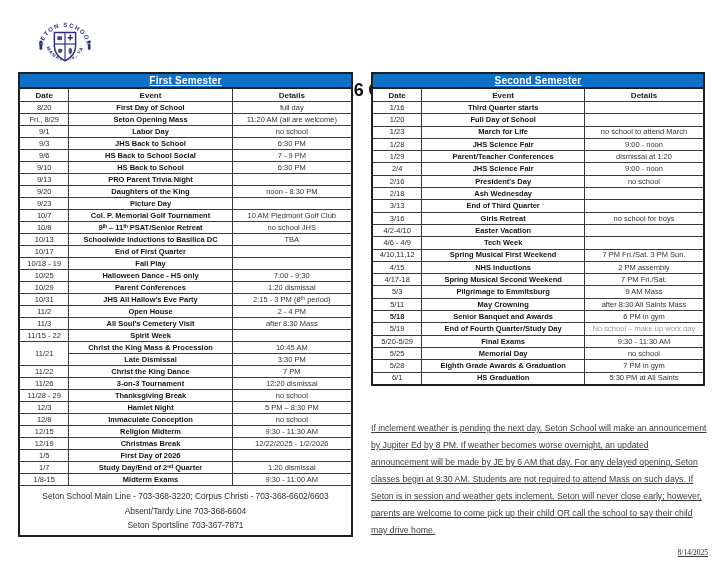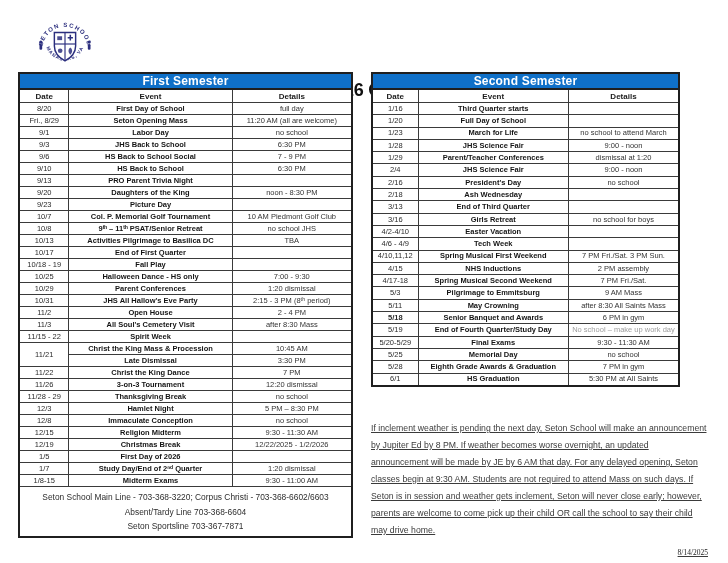--- a/index.html
+++ b/index.html
@@ -13,31 +13,31 @@
     position:absolute; top:32px; left:92px; right:12px;
     text-align:center; font-size:18px; font-weight:bold; color:#101010;
     letter-spacing:-0.2px;
     margin-top:48px;
   }
   .cal{
     position:absolute; top:72px; border-collapse:collapse; table-layout:fixed;
     border:2px solid #1f1f1f; background:#fff;
   }
   .cal.t1{left:18px;  width:335px;}
-  .cal.t2{left:371px; width:309px;}
+  .cal.t2{left:371px; width:334px;}
   .cal col.c-date {width:15%;}
   .cal col.c-event{width:49%;}
   .cal col.c-det  {width:36%;}
   .cal th, .cal td{
     border:1px solid #3a3a3a; text-align:center; vertical-align:middle;
     padding:0 2px; overflow:hidden; white-space:nowrap;
   }
   .cal th.band{
-    background:#0f70c8; color:#ffffff; font-size:12px; font-weight:bold;
-    height:13px; border:2px solid #1f1f1f; letter-spacing:0.2px;
+    background:#0f70c8; color:#ffffff; font-size:10px; font-weight:bold;
+    height:13px; border:2px solid #1f1f1f; letter-spacing:0.2px;text-decoration:underline;
   }
   .cal th.col{font-size:8px; font-weight:bold; height:12px; background:#fff;}
   .t1 tbody td{height:11px;   font-size:7.5px; line-height:1;}
   .t2 tbody td{height:11.3px; font-size:7.5px; line-height:1;}
   .cal td.event{font-weight:bold; color:#141414;}
   .cal td.date{color:#2a2a2a;}
   .cal td.date.bold{font-weight:bold;}
   .cal td.details{color:#333333;}
   .cal td.details.muted{color:#9e9e9e;}
   .cal tfoot td{height:auto; padding:3px 0 2px 0; white-space:normal;}
@@ -154,21 +154,21 @@
           <td class="event">Col. P. Memorial Golf Tournament</td>
           <td class="details">10 AM Piedmont Golf Club</td>
         </tr>
         <tr>
           <td class="date">10/8</td>
           <td class="event">9ᵗʰ – 11ᵗʰ PSAT/Senior Retreat</td>
           <td class="details">no school JHS</td>
         </tr>
         <tr>
           <td class="date">10/13</td>
-          <td class="event">Activities Pilgrimage to Basilica DC</td>
+          <td class="event">Schoolwide Inductions to Basilica DC</td>
           <td class="details">TBA</td>
         </tr>
         <tr>
           <td class="date">10/17</td>
           <td class="event">End of First Quarter</td>
           <td class="details"></td>
         </tr>
         <tr>
           <td class="date">10/18 - 19</td>
           <td class="event">Fall Play</td>

